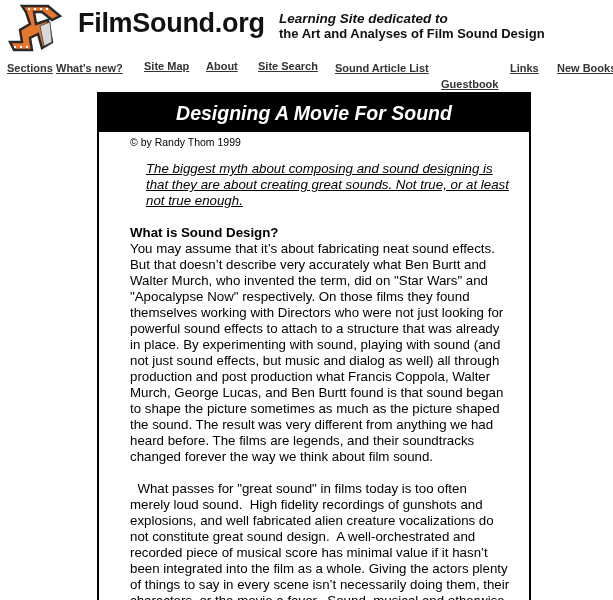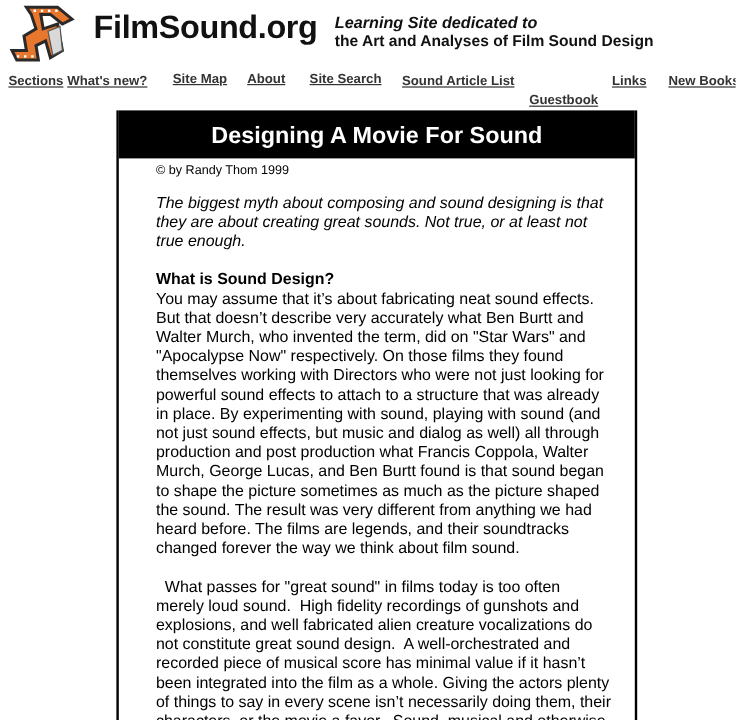--- a/index.html
+++ b/index.html
@@ -5,24 +5,24 @@
   html, body { margin:0; padding:0; background:#ffffff; }
   body { width:613px; height:600px; overflow:hidden; position:relative; font-family:"Liberation Sans", sans-serif; color:#000; }
   .header { position:absolute; left:0; top:0; width:613px; height:56px; }
   .logo { position:absolute; left:8px; top:2px; width:58px; height:52px; }
   .site-name { position:absolute; left:78px; top:8px; font-size:27px; font-weight:bold; color:#111; letter-spacing:-0.3px; }
   .tagline1 { position:absolute; left:279px; top:11px; font-size:13.5px; font-weight:bold; font-style:italic; color:#111; }
   .tagline2 { position:absolute; left:279px; top:26px; font-size:13px; font-weight:bold; color:#111; }
   .nav { position:absolute; left:0; top:58px; width:613px; height:20px;text-align:right; }
   .nav a { position:absolute; font-size:11px; font-weight:bold; color:#333; text-decoration:underline; white-space:nowrap; }
   .box { position:absolute; left:97px; top:92px; width:430px; height:520px; border-left:2px solid #000; border-right:2px solid #000; background:#fff; }
-  .box-title { height:40px; background:#000; color:#fff; font-size:19.5px; font-weight:bold; text-align:center; line-height:42px; }
+  .box-title { height:40px; background:#000; color:#fff; font-size:19.5px; font-weight:bold; text-align:center; line-height:42px;font-style:italic; }
   .content { position:absolute; left:31px; top:44px; width:380px; font-size:13.3px; line-height:16px; }
   .byline { font-size:10.5px; line-height:12px; margin-bottom:13px; }
-  .intro { font-style:italic; margin:0 0 16px 0; }
+  .intro { font-style:italic; margin:0 0 16px 16px;text-decoration:underline; }
   .section-heading { font-weight:bold; margin:0; }
   p { margin:0; }
   .para2 { margin-top:16px; }
 </style>
 </head>
 <body>
 
 <div class="header">
   <a class="logo">
     <svg width="58" height="52" viewBox="0 0 58 52">

